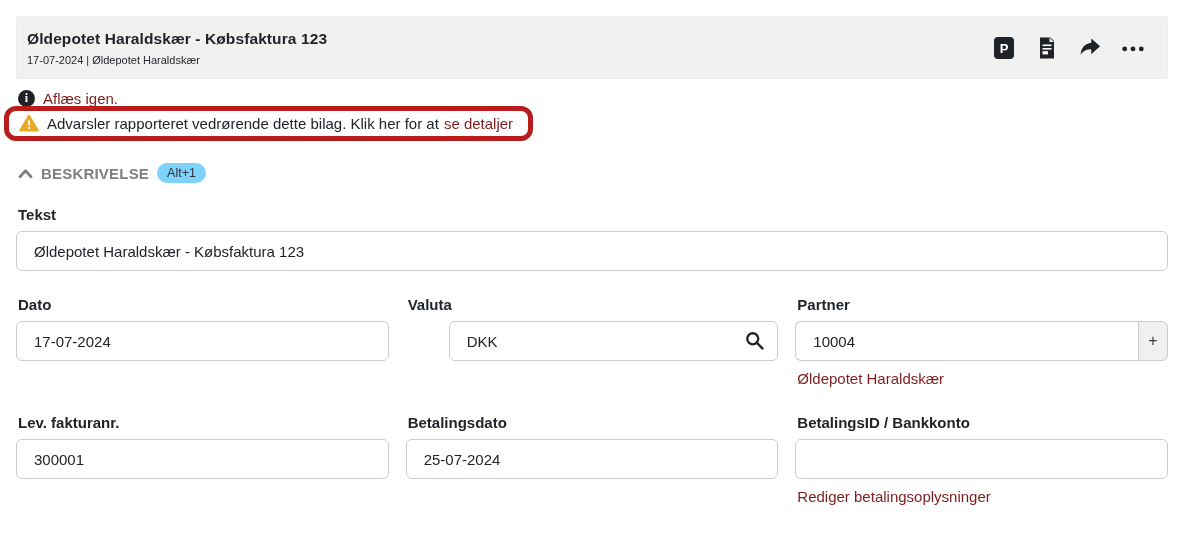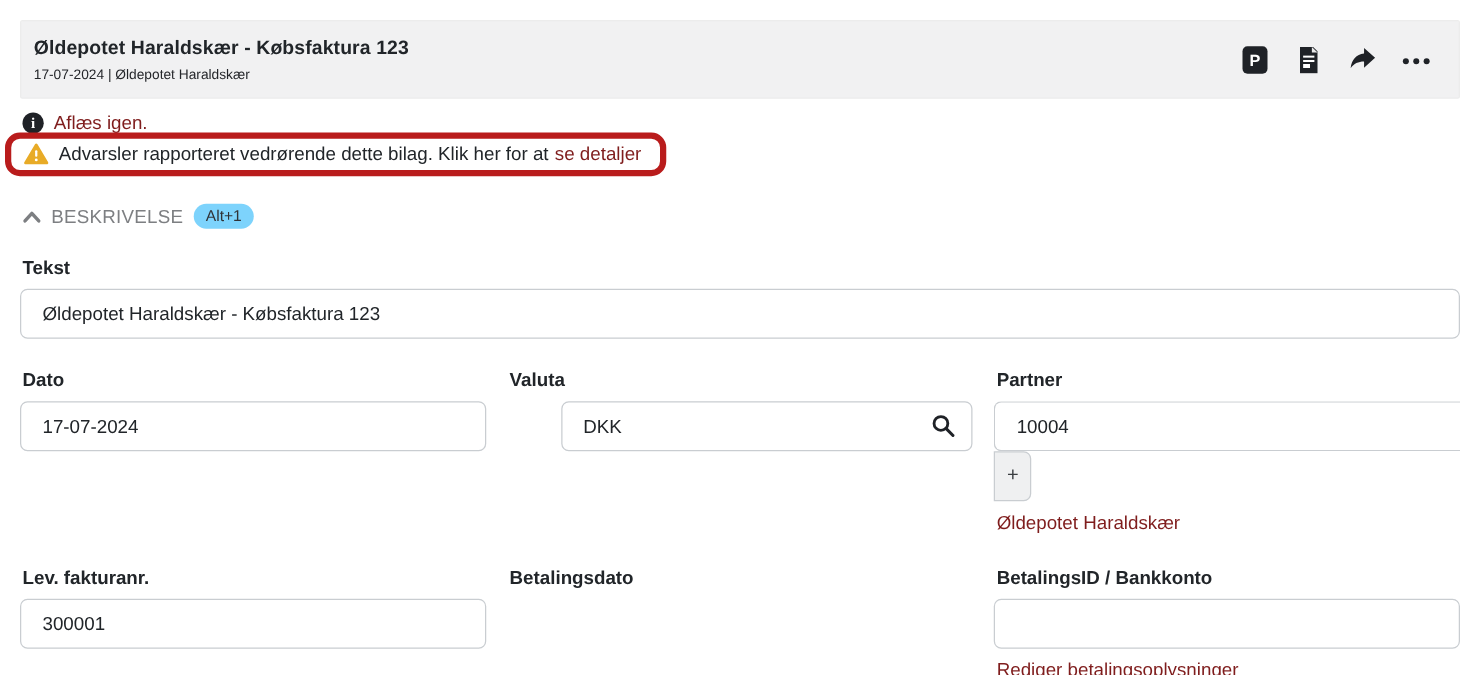--- a/index.html
+++ b/index.html
@@ -22,36 +22,36 @@
   .info-icon { width:17px; height:17px; border-radius:50%; background:#1f2227; color:#fff;
     font-size:12px; font-weight:700; font-family:"Liberation Serif",serif;
     display:flex; align-items:center; justify-content:center; flex:0 0 auto; }
   a.lnk { color:#7f1d1d; text-decoration:none; cursor:pointer; }
   .warn-wrap { position:relative; z-index:2; margin:-3px 0 0 -12px; width:fit-content;
     border:5px solid #b91c1c; border-radius:12px; padding:3px 15px 4px 10px;
     display:flex; align-items:center; gap:8px; font-size:15px; background:transparent; }
 
   
   .section-head { display:flex; align-items:center; gap:8px; margin:22px 0 0 2px; }
-  .section-title { color:#7d7f82; font-weight:400; font-size:15px; letter-spacing:.2px; cursor:pointer; }
+  .section-title { color:#7d7f82; font-weight:700; font-size:15px; letter-spacing:.2px; cursor:pointer; }
   .shortcut-badge { background:#7dd3fc; color:#303236; font-size:12.5px; border-radius:11px;
     padding:3px 10px; }
 
   
   .field-label { font-weight:700; font-size:15px; margin:0 0 8px 2px; }
   .tekst-block { margin-top:23px; }
   input.fld { width:100%; height:40px; border:1px solid #c9cdd1; border-radius:6px;
     padding:0 17px; font-size:15px; color:#212529; background:#fff; outline:none;
     font-family:"Liberation Sans","DejaVu Sans",sans-serif; }
   .grid3 { display:grid; grid-template-columns:1fr 1fr 1fr; column-gap:17px; }
   .row2 { margin-top:25px; }
   .row3 { margin-top:26px; }
   .input-wrap { position:relative;padding-left:43px; }
   .search-ic { position:absolute; right:13px; top:9px; cursor:pointer; }
-  .group { display:flex;flex-direction:column; }
+  .group { display:flex; }
   .group input.fld { border-radius:6px 0 0 6px; border-right:none; }
   .addon { width:30px; height:40px; flex:0 0 auto; background:#eff0f1; border:1px solid #c9cdd1;
     border-radius:0 6px 6px 0; display:flex; align-items:center; justify-content:center;
     font-size:16px; color:#3a3d41; cursor:pointer; }
   .sub-link { display:inline-block; margin:9px 0 0 2px; font-size:15px; }
 </style>
 </head>
 <body>
 
 <div class="page">
@@ -142,20 +142,21 @@
     </div>
   </div>
 
   <div class="grid3 row3">
     <div>
       <div class="field-label">Lev. fakturanr.</div>
       <input class="fld" type="text" value="300001" style="">
     </div>
     <div>
       <div class="field-label">Betalingsdato</div>
+      <input class="fld" type="text" value="25-07-2024" style="">
     </div>
     <div>
       <div class="field-label">BetalingsID / Bankkonto</div>
       <input class="fld" type="text" value="" style="">
       <a class="lnk sub-link">Rediger betalingsoplysninger</a>
     </div>
   </div>
 
 </div>
 

